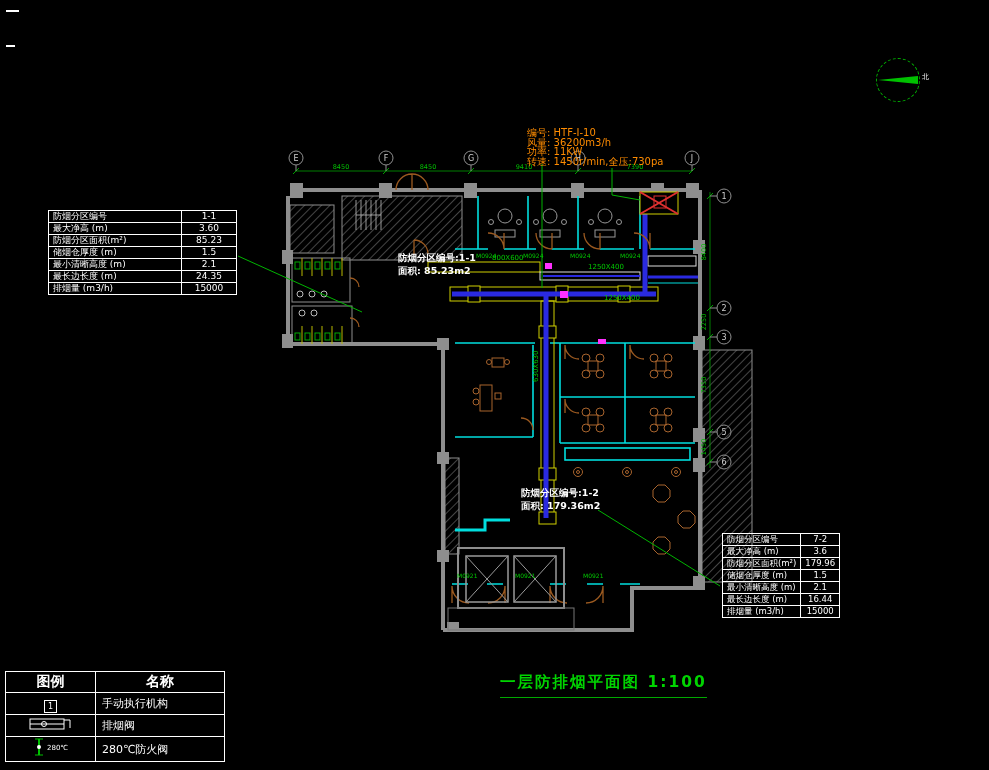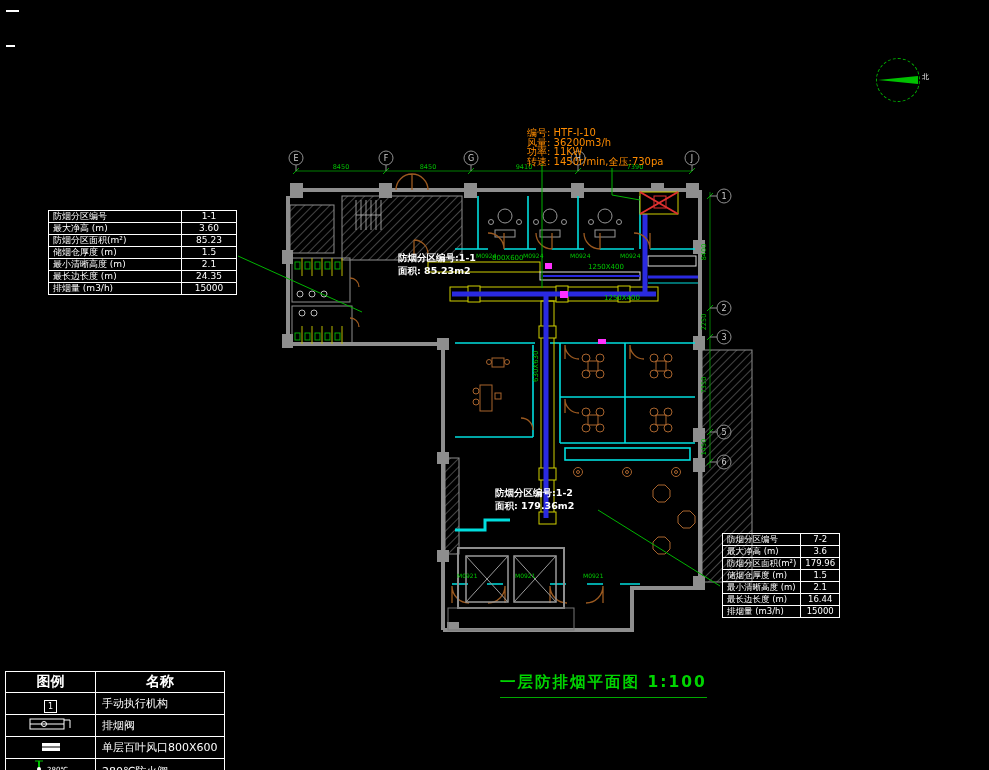--- a/index.html
+++ b/index.html
@@ -402,21 +402,21 @@
   <div>编号: HTF-I-10</div>
   <div>风量: 36200m3/h</div>
   <div>功率: 11KW</div>
   <div>转速: 1450r/min,全压:730pa</div>
 </div>
 
 <div class="abs note" style="left:398px;top:251px">
   <div>防烟分区编号:1-1</div>
   <div>面积: 85.23m2</div>
 </div>
-<div class="abs note" style="left:495px;top:486px">
+<div class="abs note" style="left:521px;top:486px">
   <div>防烟分区编号:1-2</div>
   <div>面积: 179.36m2</div>
 </div>
 
 <div id="zone1-table" class="abs ztable" style="left:48px;top:210px;width:189px">
   <table>
       <tbody>
     <tr>
           <td>防烟分区编号</td>
           <td>1-1</td>
@@ -504,29 +504,20 @@
     <tr>
       <td class="ic">
         <svg width="46" height="14">
           <rect x="2" y="2" width="34" height="10" fill="none" stroke="#fff"></rect>
           <line x1="2" y1="7" x2="36" y2="7" stroke="#fff"></line>
           <circle cx="16" cy="7" r="2.5" fill="none" stroke="#fff"></circle>
           <path d="M36,3 h6 v8" fill="none" stroke="#fff"></path>
         </svg>
       </td>
       <td class="nm">排烟阀</td>
-    </tr>
-    <tr>
-      <td class="ic">
-        <svg width="22" height="12">
-          <rect x="2" y="2" width="18" height="8" fill="#fff"></rect>
-          <line x1="2" y1="6" x2="20" y2="6" stroke="#000"></line>
-        </svg>
-      </td>
-      <td class="nm">单层百叶风口800X600</td>
     </tr>
     <tr>
       <td class="ic">
         <svg width="44" height="20">
           <line x1="10" y1="2" x2="10" y2="18" stroke="#00c000" stroke-width="2"></line>
           <line x1="6" y1="2" x2="14" y2="2" stroke="#00c000"></line>
           <line x1="6" y1="18" x2="14" y2="18" stroke="#00c000"></line>
           <circle cx="10" cy="10" r="2" fill="#fff"></circle>
           <text x="18" y="13" fill="#fff" font-size="7">280℃</text>
         </svg>

